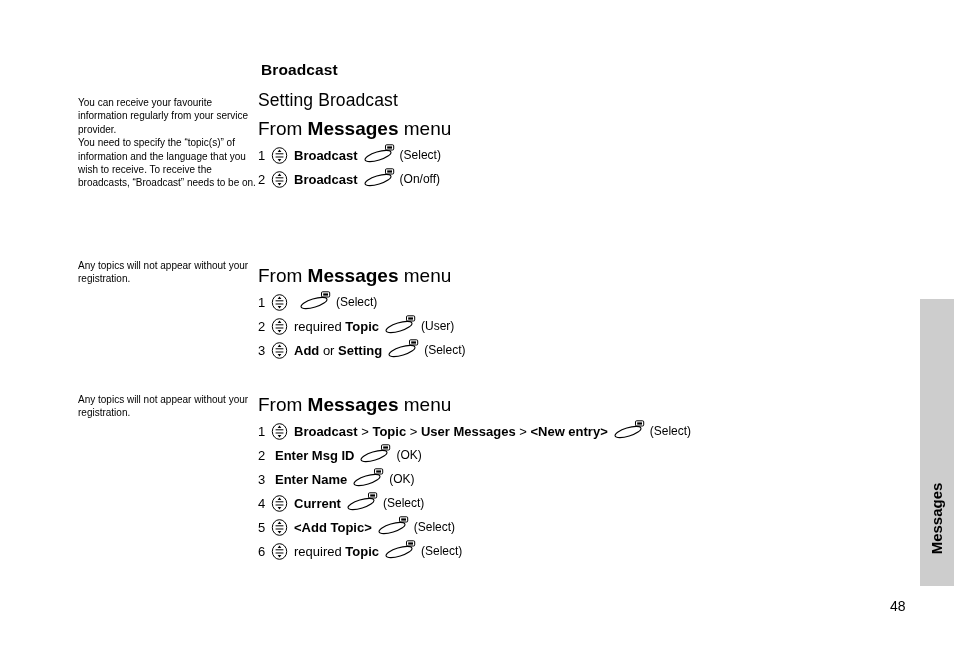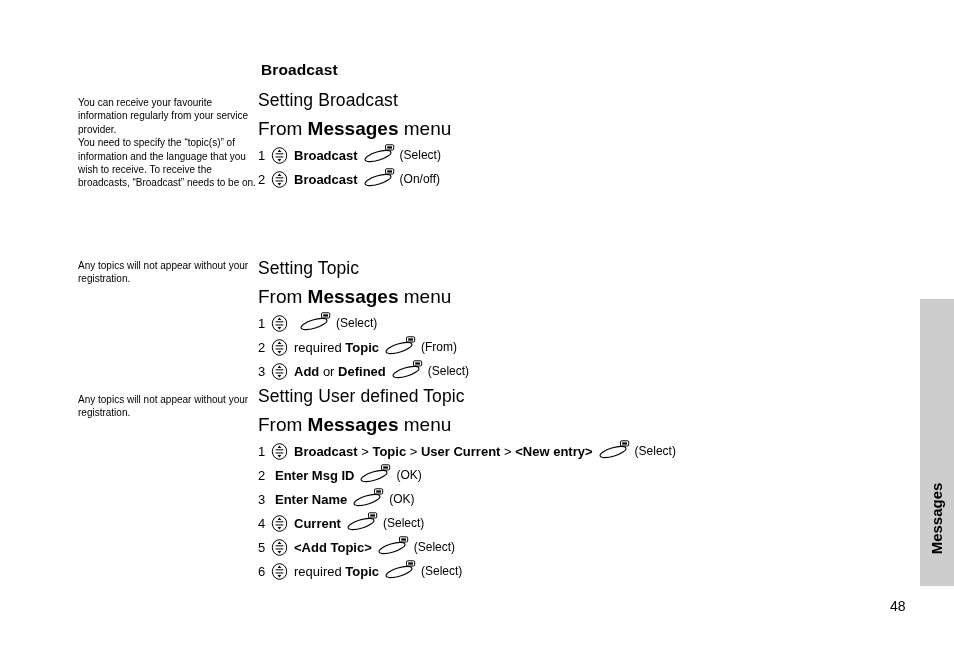--- a/index.html
+++ b/index.html
@@ -213,24 +213,20 @@
               <rect x="24.2" y="2.4" width="4.8" height="2.2" fill="#000"></rect>
             </svg>
             <span class="paren">(On/off)</span>
           </div>
         </div>
       </div>
       <div class="margin-note" style="top: 259px;">
         <div>Any topics will not appear without your registration.</div>
       </div>
       <div class="section-body" style="top: 258px;">
-        <div class="section-title-row">
-          <span class="section-title">Setting Topic</span>
-          <span class="leader"></span>
-        </div>
         <div class="from-line"><span>From </span><b>Messages</b><span> menu</span></div>
         <div class="steps">
           <div class="step">
             <span class="step-num">1</span>
             <svg viewBox="0 0 17 17" class="icon-nav">
               <ellipse cx="8.5" cy="8.5" rx="7.2" ry="7.8" fill="none" stroke="#000" stroke-width="1"></ellipse>
               <polygon points="8.5,2.6 10.4,5.0 6.6,5.0" fill="#000"></polygon>
               <rect x="4.6" y="6.3" width="7.8" height="1.0" fill="#000"></rect>
               <rect x="4.6" y="9.5" width="7.8" height="1.0" fill="#000"></rect>
               <polygon points="8.5,14.4 10.4,12.0 6.6,12.0" fill="#000"></polygon>
@@ -250,61 +246,60 @@
               <rect x="4.6" y="6.3" width="7.8" height="1.0" fill="#000"></rect>
               <rect x="4.6" y="9.5" width="7.8" height="1.0" fill="#000"></rect>
               <polygon points="8.5,14.4 10.4,12.0 6.6,12.0" fill="#000"></polygon>
             </svg>
             <span class="step-text"><span class="sep">required </span><b>Topic</b></span>
             <svg viewBox="0 0 34 19" class="icon-soft">
               <ellipse cx="15" cy="12" rx="13.5" ry="4.2" fill="none" stroke="#000" stroke-width="1.1" transform="rotate(-17 15 12)"></ellipse>
               <rect x="22.5" y="0.8" width="8.2" height="5.2" rx="1.1" fill="none" stroke="#000" stroke-width="1"></rect>
               <rect x="24.2" y="2.4" width="4.8" height="2.2" fill="#000"></rect>
             </svg>
-            <span class="paren">(From)</span>
+            <span class="paren">(User)</span>
           </div>
           <div class="step">
             <span class="step-num">3</span>
             <svg viewBox="0 0 17 17" class="icon-nav">
               <ellipse cx="8.5" cy="8.5" rx="7.2" ry="7.8" fill="none" stroke="#000" stroke-width="1"></ellipse>
               <polygon points="8.5,2.6 10.4,5.0 6.6,5.0" fill="#000"></polygon>
               <rect x="4.6" y="6.3" width="7.8" height="1.0" fill="#000"></rect>
               <rect x="4.6" y="9.5" width="7.8" height="1.0" fill="#000"></rect>
               <polygon points="8.5,14.4 10.4,12.0 6.6,12.0" fill="#000"></polygon>
             </svg>
-            <span class="step-text"><b>Add</b><span class="sep"> or </span><b>Defined</b></span>
+            <span class="step-text"><b>Add</b><span class="sep"> or </span><b>Setting</b></span>
             <svg viewBox="0 0 34 19" class="icon-soft">
               <ellipse cx="15" cy="12" rx="13.5" ry="4.2" fill="none" stroke="#000" stroke-width="1.1" transform="rotate(-17 15 12)"></ellipse>
               <rect x="22.5" y="0.8" width="8.2" height="5.2" rx="1.1" fill="none" stroke="#000" stroke-width="1"></rect>
               <rect x="24.2" y="2.4" width="4.8" height="2.2" fill="#000"></rect>
             </svg>
             <span class="paren">(Select)</span>
           </div>
         </div>
       </div>
       <div class="margin-note" style="top: 393px;">
         <div>Any topics will not appear without your registration.</div>
       </div>
       <div class="section-body" style="top: 386px;">
         <div class="section-title-row">
-          <span class="section-title">Setting User defined Topic</span>
           <span class="leader"></span>
         </div>
         <div class="from-line"><span>From </span><b>Messages</b><span> menu</span></div>
         <div class="steps">
           <div class="step">
             <span class="step-num">1</span>
             <svg viewBox="0 0 17 17" class="icon-nav">
               <ellipse cx="8.5" cy="8.5" rx="7.2" ry="7.8" fill="none" stroke="#000" stroke-width="1"></ellipse>
               <polygon points="8.5,2.6 10.4,5.0 6.6,5.0" fill="#000"></polygon>
               <rect x="4.6" y="6.3" width="7.8" height="1.0" fill="#000"></rect>
               <rect x="4.6" y="9.5" width="7.8" height="1.0" fill="#000"></rect>
               <polygon points="8.5,14.4 10.4,12.0 6.6,12.0" fill="#000"></polygon>
             </svg>
-            <span class="step-text"><b>Broadcast</b><span class="sep"> &gt; </span><b>Topic</b><span class="sep"> &gt; </span><b>User Current</b><span class="sep"> &gt; </span><b>&lt;New entry&gt;</b></span>
+            <span class="step-text"><b>Broadcast</b><span class="sep"> &gt; </span><b>Topic</b><span class="sep"> &gt; </span><b>User Messages</b><span class="sep"> &gt; </span><b>&lt;New entry&gt;</b></span>
             <svg viewBox="0 0 34 19" class="icon-soft">
               <ellipse cx="15" cy="12" rx="13.5" ry="4.2" fill="none" stroke="#000" stroke-width="1.1" transform="rotate(-17 15 12)"></ellipse>
               <rect x="22.5" y="0.8" width="8.2" height="5.2" rx="1.1" fill="none" stroke="#000" stroke-width="1"></rect>
               <rect x="24.2" y="2.4" width="4.8" height="2.2" fill="#000"></rect>
             </svg>
             <span class="paren">(Select)</span>
           </div>
           <div class="step">
             <span class="step-num">2</span>
             <span class="icon-spacer" style="width: 0px; margin-right: 4px;"></span>

